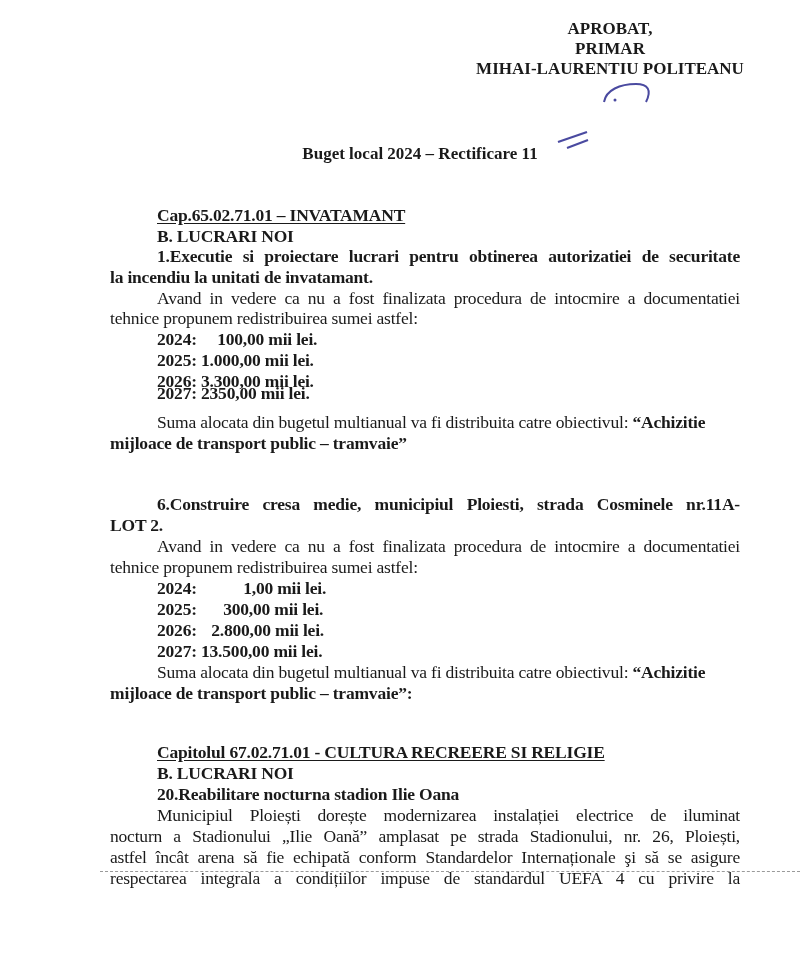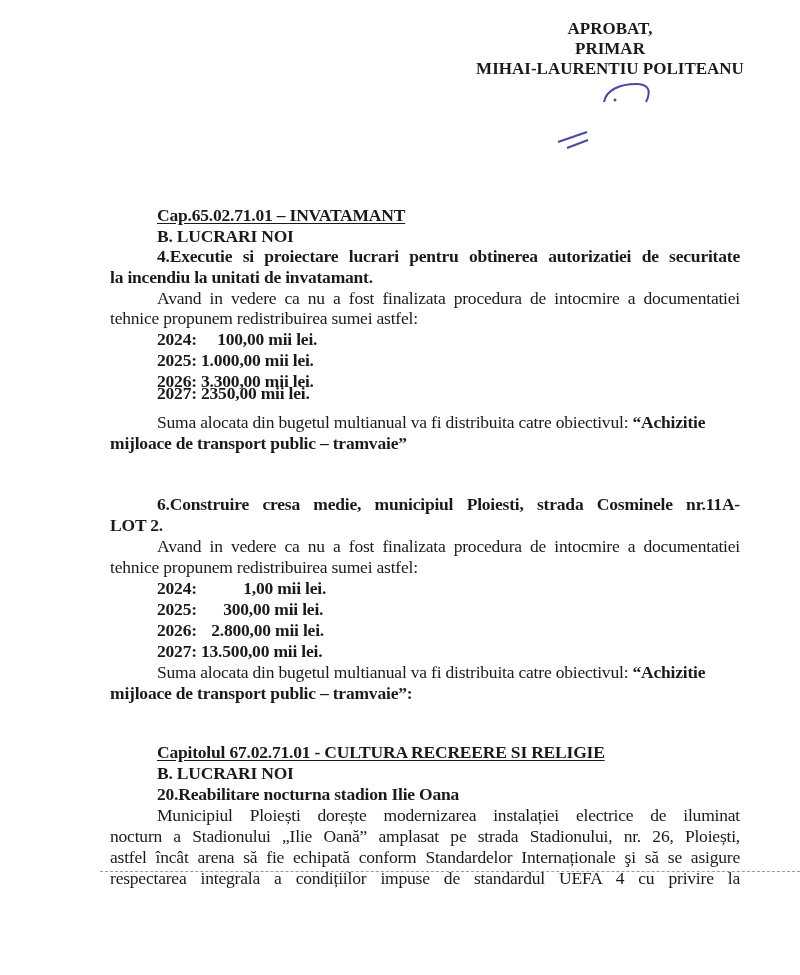--- a/index.html
+++ b/index.html
@@ -29,26 +29,27 @@
 <svg class="sig" style="left:598px; top:78px;" width="60" height="30">
   <path d="M6 24 C 8 12, 22 6, 38 6 C 50 6, 54 12, 48 24" fill="none" stroke="#4a4aa0" stroke-width="2"></path>
   <circle cx="17" cy="22" r="1.5" fill="#4a4aa0"></circle>
 </svg>
 <svg class="sig" style="left:555px; top:128px;" width="40" height="26">
   <path d="M3 14 L 32 4" stroke="#4a4aa0" stroke-width="2.2" fill="none"></path>
   <path d="M12 20 L 33 12" stroke="#4a4aa0" stroke-width="2" fill="none"></path>
 </svg>
 
 <div class="abs title" style="left:230px; top:143px; width:380px;">
+  <div>Buget local 2024 – Rectificare 11</div>
 </div>
 
 <div class="abs line b u" style="left:157px; top:205px;">Cap.65.02.71.01 – INVATAMANT</div>
 <div class="abs line b" style="left:157px; top:226px;">B. LUCRARI NOI</div>
 
-<div class="abs line b just" style="left:157px; top:246px; width:583px;">4.Executie si proiectare lucrari pentru obtinerea autorizatiei de securitate</div>
+<div class="abs line b just" style="left:157px; top:246px; width:583px;">1.Executie si proiectare lucrari pentru obtinerea autorizatiei de securitate</div>
 <div class="abs line b" style="left:110px; top:267px;">la incendiu la unitati de invatamant.</div>
 <div class="abs line just" style="left:157px; top:288px; width:583px;">Avand in vedere ca nu a fost finalizata procedura de intocmire a documentatiei</div>
 <div class="abs line" style="left:110px; top:308px;">tehnice propunem redistribuirea sumei astfel:</div>
 
 <div class="abs line b" style="left:157px; top:329px;">
   <span>2024:</span>
   <span style="display:inline-block; width:12px;"></span>
   <span>100,00 mii lei.</span>
 </div>
 <div class="abs line b" style="left:157px; top:350px;">

